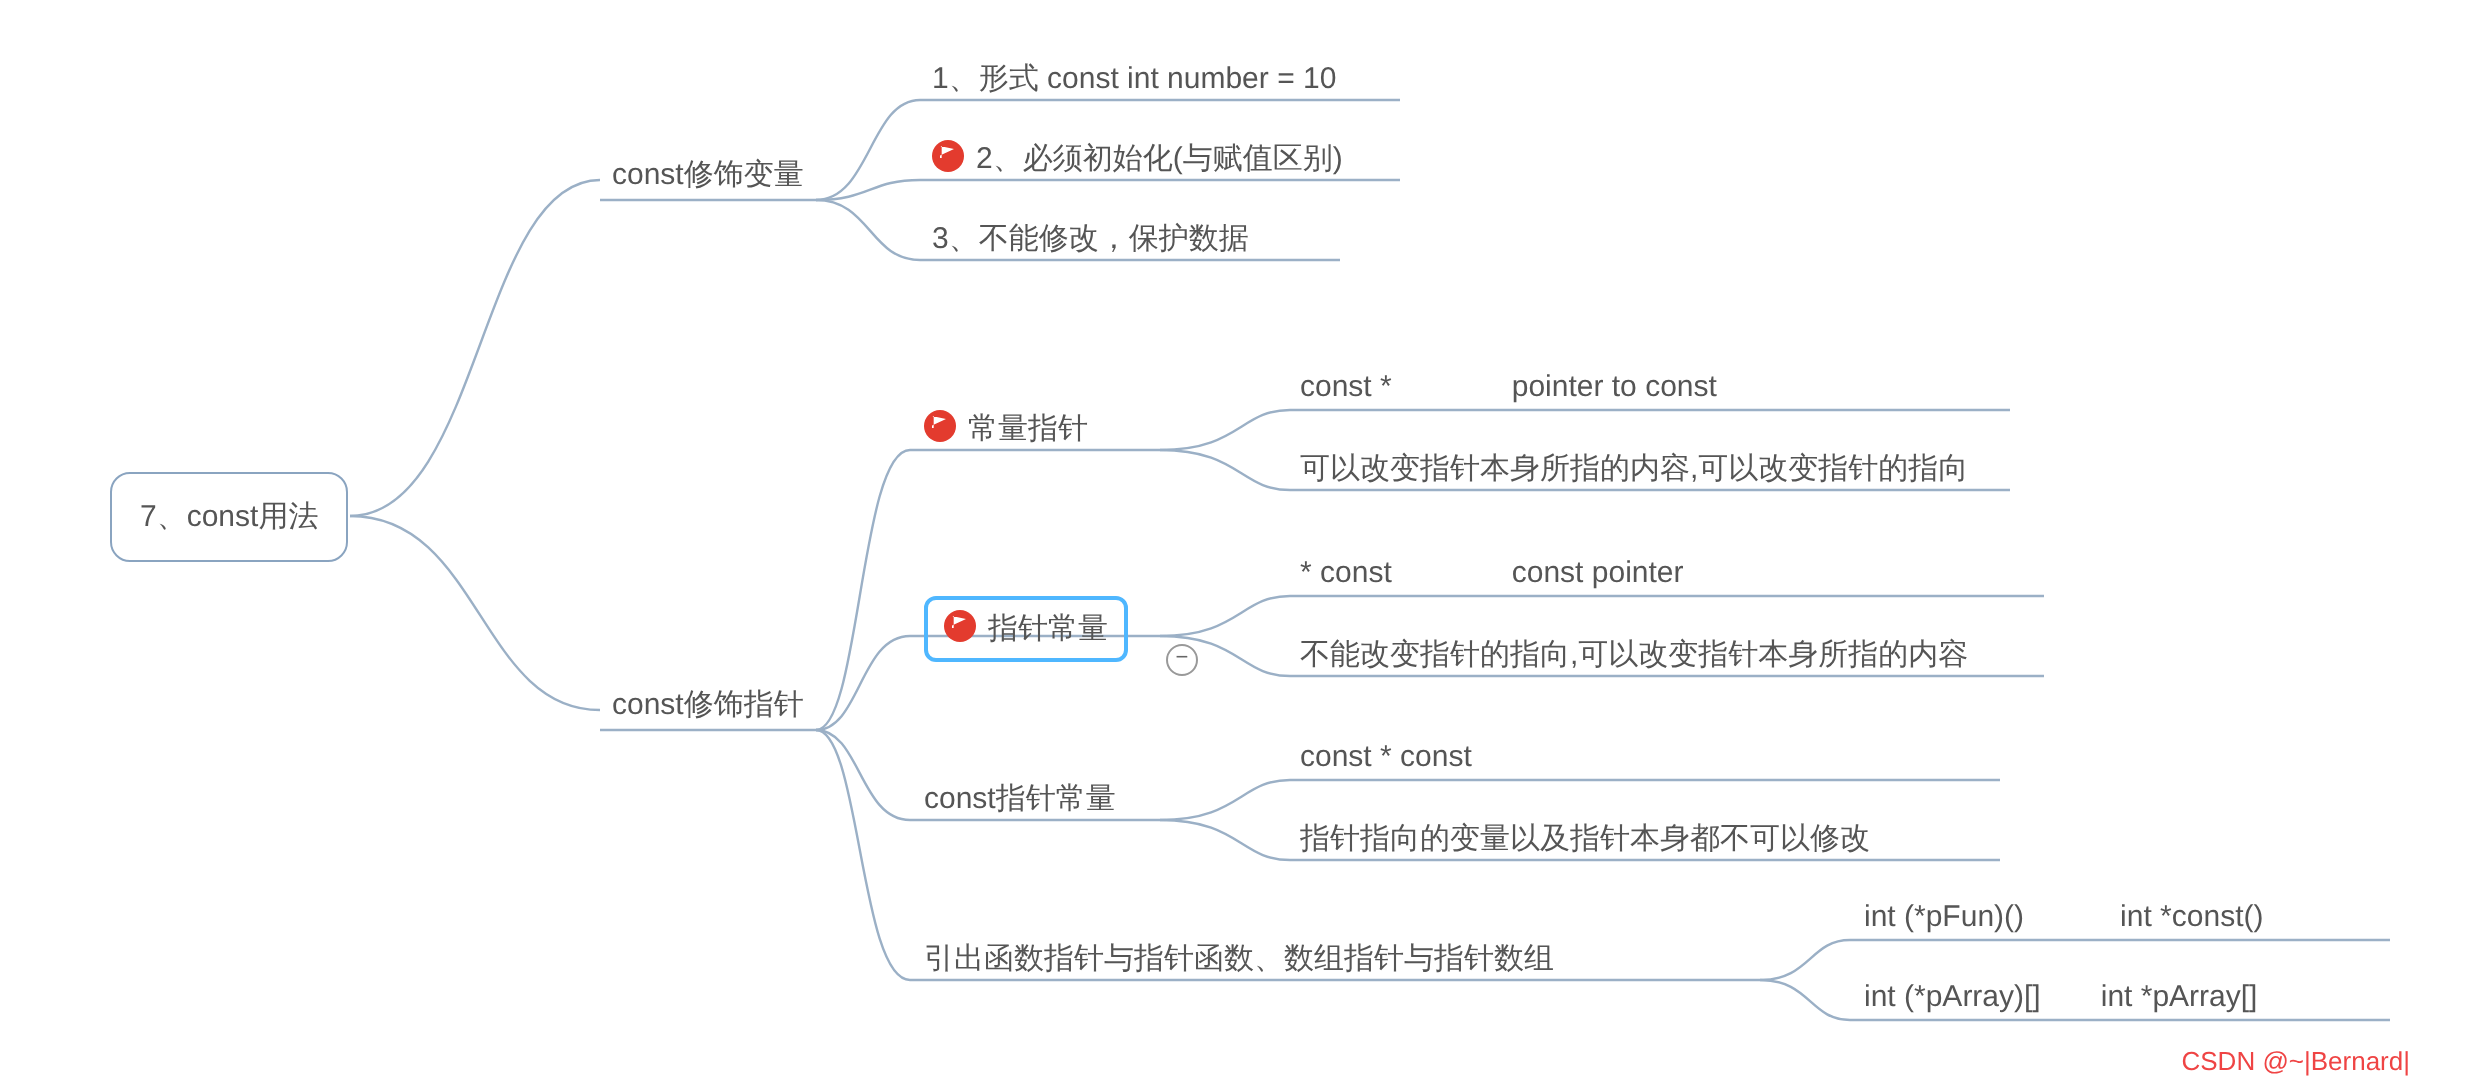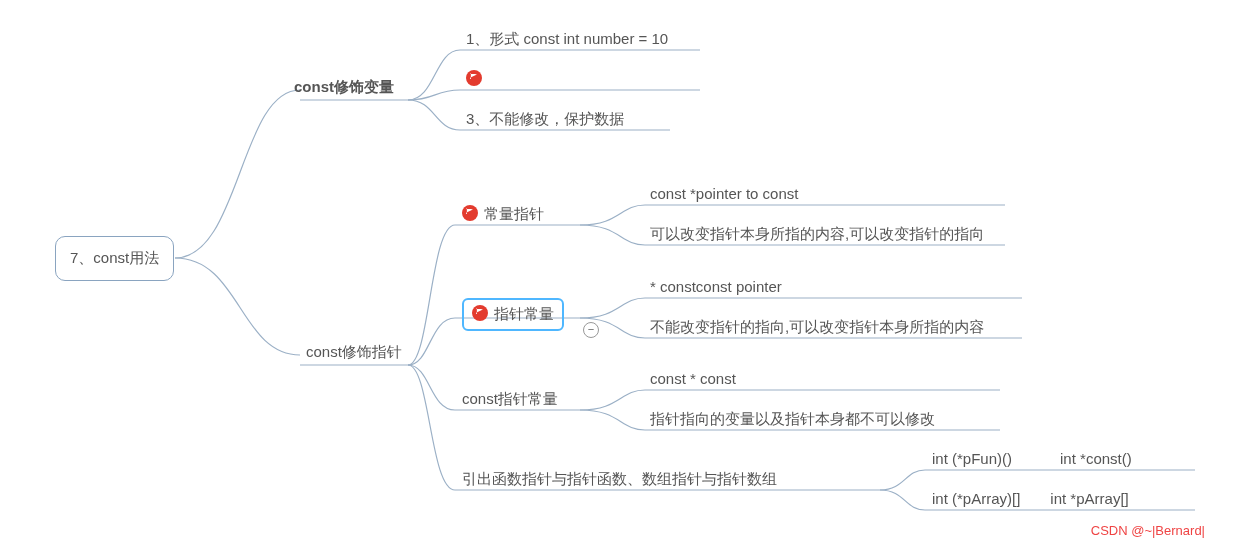--- a/index.html
+++ b/index.html
@@ -4,21 +4,21 @@
 <style>
   html,body{margin:0;padding:0;width:1245px;height:544px;background:#fff;font-family:"Microsoft YaHei","PingFang SC",Arial,sans-serif;color:#555;font-size:15px;}
   svg{position:absolute;left:0;top:0;}
   .node{position:absolute;white-space:nowrap;}
   .root{border:1px solid #8aa4c0;border-radius:10px;padding:12px 14px;}
   .sel{border:2px solid #4fb7ff;border-radius:6px;padding:5px 8px;}
   .flag{display:inline-block;width:16px;height:16px;background:#e33b2e;border-radius:50%;position:relative;vertical-align:-2px;margin-right:6px;}
   .flag::after{content:"";position:absolute;left:4px;top:3px;width:7px;height:6px;background:#fff;clip-path:polygon(0 0,100% 25%,0 80%,0 100%,12% 100%,12% 0);}
   .collapse{position:absolute;width:14px;height:14px;border:1px solid #999;border-radius:50%;background:#fff;font-size:11px;line-height:12px;text-align:center;color:#666;}
   .watermark{position:absolute;right:40px;bottom:6px;color:#ef4444;font-size:13px;}
-  .pair{display:flex;}
+  .pair{display:flex;gap:60px;}
 </style>
 </head>
 <body>
 
 <svg width="1245" height="544">
   <g fill="none" stroke="#9bb0c6" stroke-width="1.2">
 
     <path d="M175 258 C240 258 240 90 300 90"></path>
     <path d="M175 258 C240 258 240 355 300 355"></path>
 
@@ -42,23 +42,23 @@
     <path d="M580 410 C620 410 620 390 645 390 L1000 390"></path>
     <path d="M580 410 C620 410 620 430 645 430 L1000 430"></path>
 
     <path d="M880 490 C905 490 905 470 925 470 L1195 470"></path>
     <path d="M880 490 C905 490 905 510 925 510 L1195 510"></path>
   </g>
 </svg>
 
 <div class="node root" style="left:55px;top:236px;"><span>7、const用法</span></div>
 
-<div class="node" style="left:294px;top:78px;font-weight:bold;"><span>const修饰变量</span></div>
+<div class="node" style="left:306px;top:78px;"><span>const修饰变量</span></div>
 <div class="node" style="left:466px;top:30px;"><span>1、形式 const int number = 10</span></div>
-<div class="node" style="left:466px;top:70px;"><span class="flag"></span></div>
+<div class="node" style="left:466px;top:70px;"><span class="flag"></span><span>2、必须初始化(与赋值区别)</span></div>
 <div class="node" style="left:466px;top:110px;"><span>3、不能修改，保护数据</span></div>
 
 <div class="node" style="left:306px;top:343px;"><span>const修饰指针</span></div>
 
 <div class="node" style="left:462px;top:205px;"><span class="flag"></span><span>常量指针</span></div>
 <div class="node pair" style="left:650px;top:185px;">
     <span>const *</span>
     <span>pointer to const</span>
   </div>
 <div class="node" style="left:650px;top:225px;"><span>可以改变指针本身所指的内容,可以改变指针的指向</span></div>

